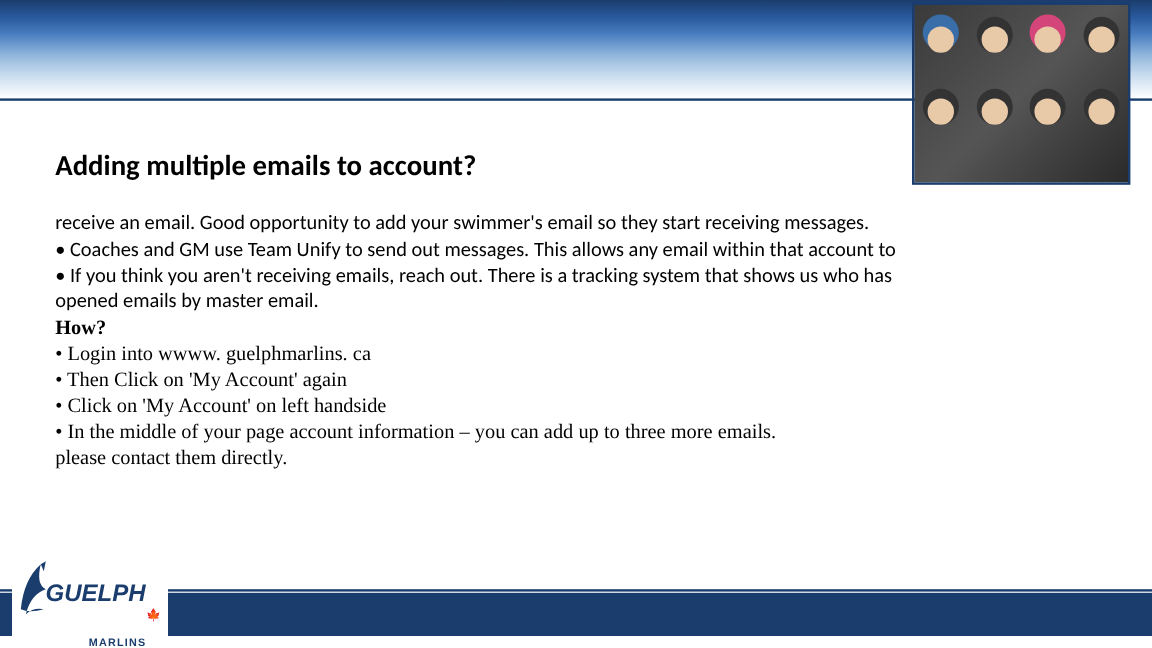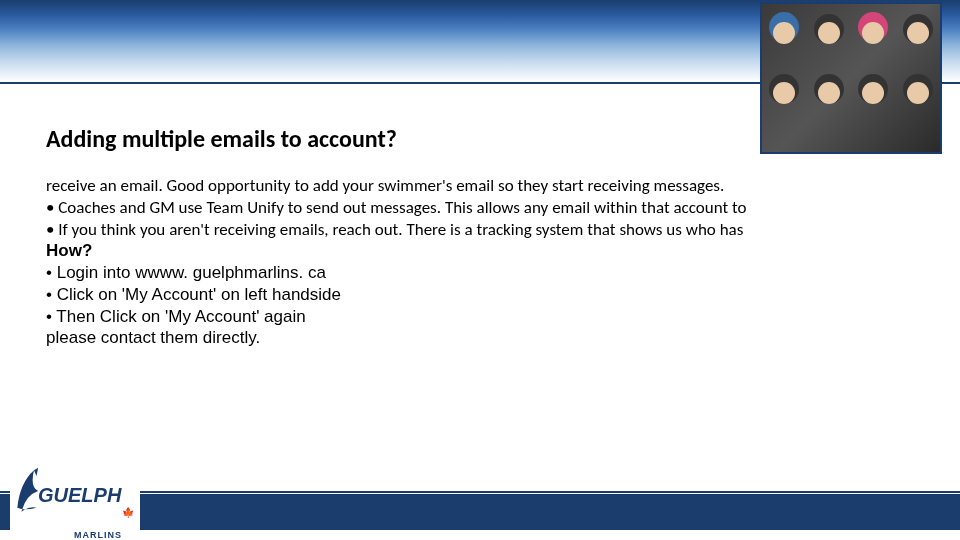--- a/index.html
+++ b/index.html
@@ -52,21 +52,21 @@
     color: #000;
     margin-bottom: 22px;
   }
   .bullets {
     font-size: 17px;
     line-height: 1.28;
     color: #000;
   }
   .bullets .line { display:block; }
   .bold { font-weight: bold; font-family: Arial, sans-serif; }
-  .arialish { font-family: Liberation Sans, sans-serif; font-size: 17px; }
+  .arialish { font-family: Liberation Serif, serif; font-size: 17px; }
 
   .footer-band {
     position: absolute;
     bottom: 10px;
     left: 0;
     width: 100%;
     height: 36px;
     background: #1a3d6d;
   }
   .footer-line {
@@ -138,24 +138,26 @@
       <div class="head"></div>
   </div>
 </div>
 
 <div class="content">
   <div class="title">Adding multiple emails to account?</div>
   <div class="bullets">
     <span class="line">receive an email.  Good opportunity to add your swimmer's email so they start receiving messages.</span>
     <span class="line">• Coaches and GM use Team Unify to send out messages.  This allows any email within that account to</span>
     <span class="line">• If you think you aren't receiving emails, reach out.  There is a tracking system that shows us who has</span>
+    <span class="line">opened emails by master email.</span>
     <span class="line bold arialish">How?</span>
     <span class="line arialish">• Login into wwww. guelphmarlins. ca</span>
+    <span class="line arialish">• Then Click on 'My Account' again</span>
     <span class="line arialish">• Click on 'My Account' on left handside</span>
-    <span class="line arialish">• Then Click on 'My Account' again</span>
+    <span class="line arialish">• In the middle of your page account information – you can add up to three more emails.</span>
     <span class="line arialish">please contact them directly.</span>
   </div>
 </div>
 
 <div class="footer-line"></div>
 <div class="footer-band"></div>
 
 <div class="logo">
   <svg class="fish" viewBox="0 0 50 60">
     <path d="M5 50 Q 8 20 25 5 Q 20 25 30 30 Q 15 35 10 55 Q 18 48 28 50 Q 14 54 5 50 Z" fill="#1a3d6d"></path>

